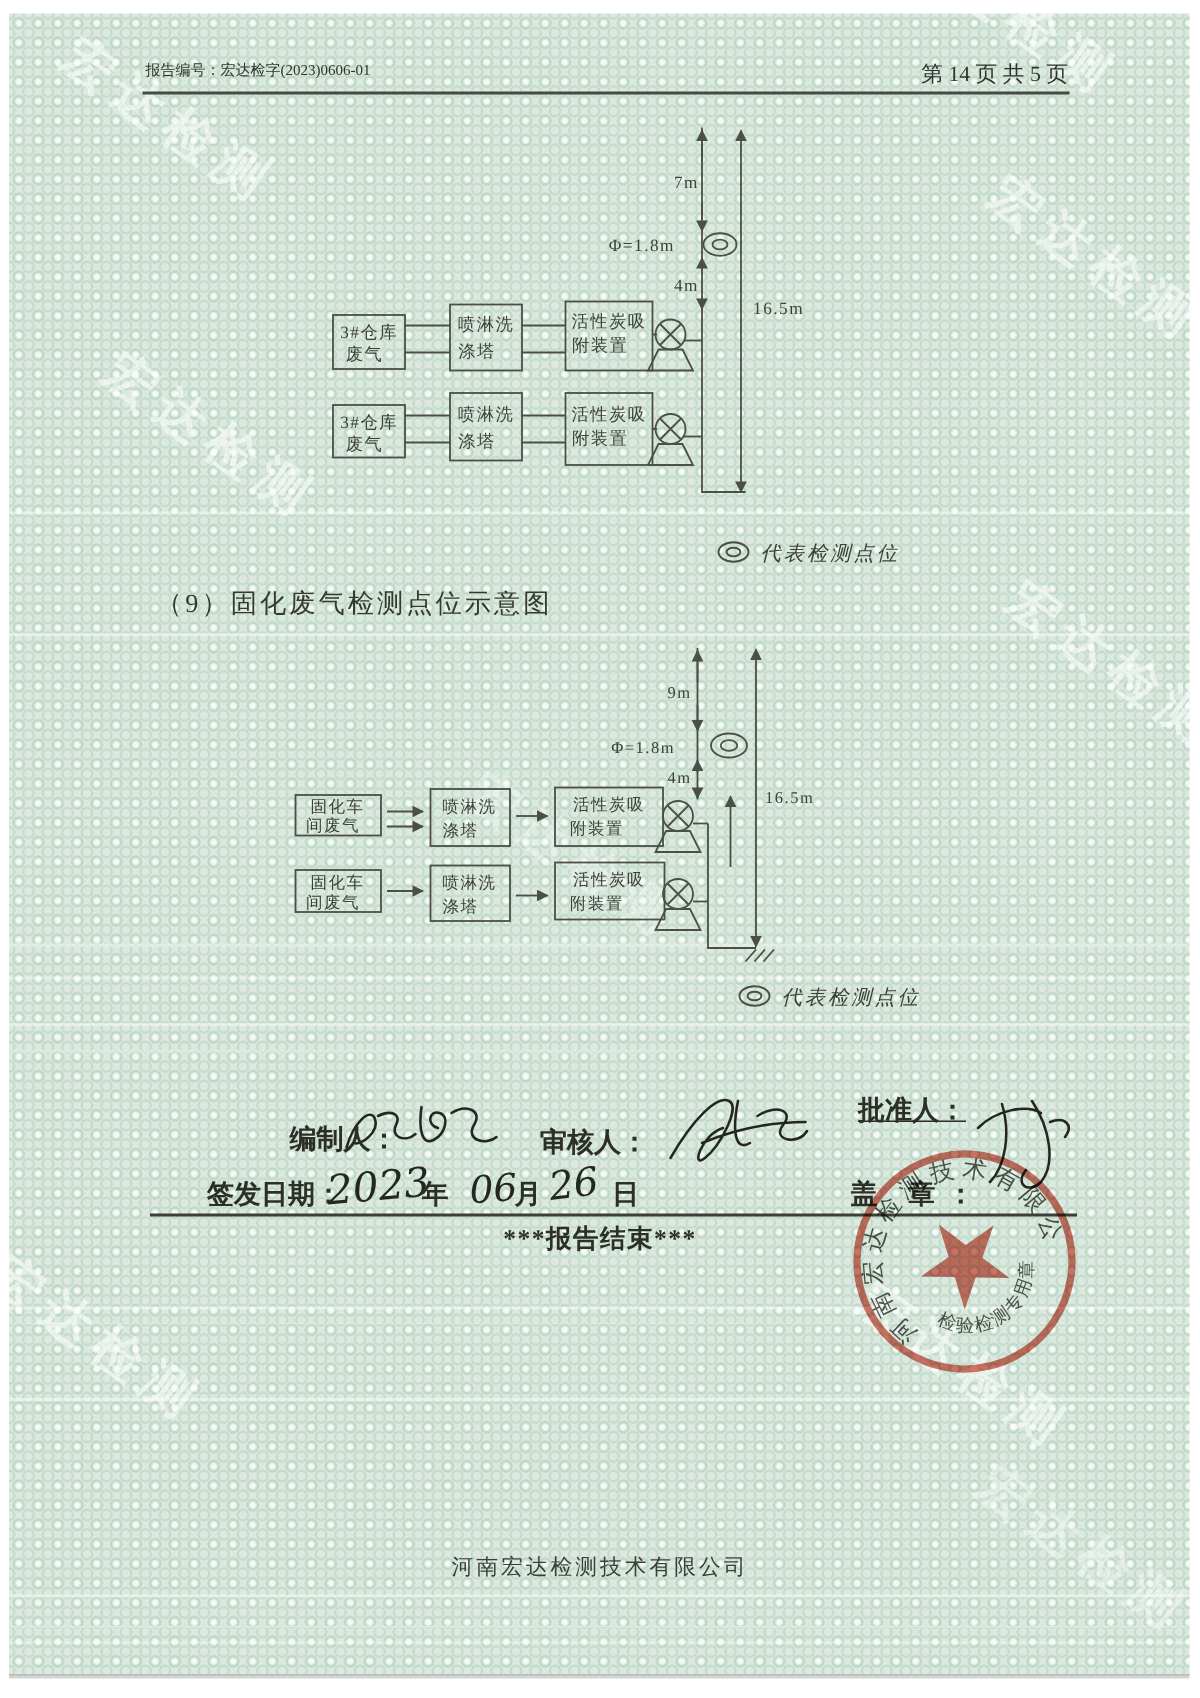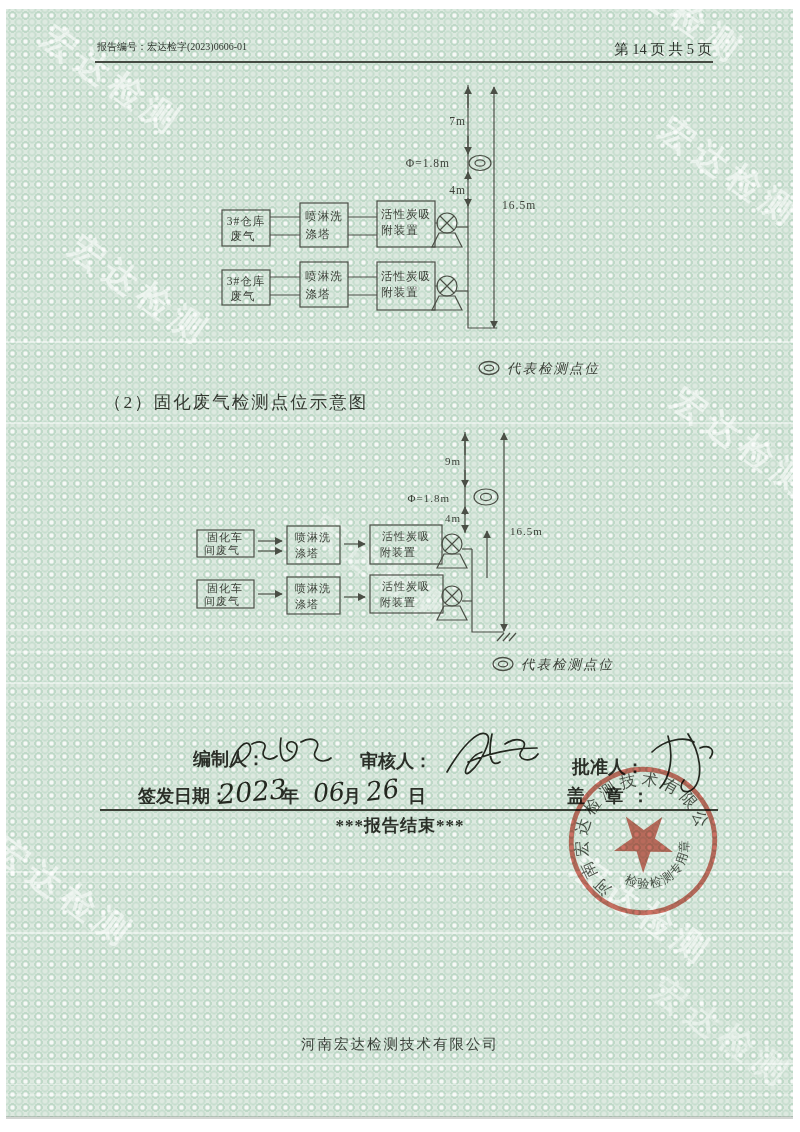--- a/index.html
+++ b/index.html
@@ -58,21 +58,21 @@
   <div class="streak" style="top:882px;height:1px;opacity:0.6;"></div>
   <div class="streak" style="top:932px;height:2px;"></div>
   <div class="streak" style="top:1063px;height:2px;"></div>
   <div class="streak" style="top:1084px;height:1px;"></div>
   <div class="streak" style="top:1094px;height:2px;opacity:0.6;"></div>
 
   <div class="hdr-label"><span>报告编号：</span><span>宏达检字(2023)0606-01</span></div>
   <div class="hdr-page">第 14 页 共 5 页</div>
   <div class="hdr-rule"></div>
 
-  <div class="heading3">（2）固化废气检测点位示意图</div>
+  <div class="heading3">（9）固化废气检测点位示意图</div>
 
   <svg class="overlay" width="800" height="1132" viewBox="0 0 800 1132">
     <defs>
       <marker id="ah" viewBox="0 0 10 10" refX="9" refY="5" markerWidth="6.5" markerHeight="6.5" orient="auto-start-reverse">
         <path d="M0,0 L10,5 L0,10 Z" fill="#4b4f46"></path>
       </marker>
     </defs>
 
     <g stroke="#4b4f46" stroke-width="1.2" fill="none">
 
@@ -217,21 +217,21 @@
 
     <g stroke="#23271f" stroke-width="1.7" fill="none" stroke-linecap="round">
       <path d="M231,765 C236,748 247,738 250,746 C253,754 241,764 236,762 M252,744 C260,740 268,742 264,750 C260,758 270,762 277,756 M281,738 C279,752 281,764 289,760 C297,756 300,744 293,742 C286,740 284,750 292,752 M301,742 C311,736 322,740 316,750 C310,760 324,764 331,758"></path>
       <path d="M447,772 C462,746 478,730 486,734 C494,738 480,764 470,772 C460,780 468,756 482,752 M492,734 C488,754 490,768 500,762 M505,744 C517,736 530,740 522,750 C514,760 532,764 538,754 M468,762 C492,752 516,748 537,748"></path>
       <path d="M652,752 C664,740 684,736 694,742 M668,736 C674,756 670,778 660,788 M688,734 C700,752 704,776 694,788 C686,796 676,790 684,780 M700,748 C710,744 716,750 710,758"></path>
     </g>
   </svg>
 
   <div class="sig-label" style="left:153px;top:747px;margin-left:40px;">编制人：</div>
   <div class="sig-label" style="left:360px;top:749px;">审核人：</div>
-  <div class="sig-label" style="left:572px;top:755px;">批准人：</div>
+  <div class="sig-label" style="left:572px;top:728px;text-decoration:underline;">批准人：</div>
 
   <div class="sig-label" style="left:138px;top:784px;text-align:center;">签发日期：</div>
   <div class="hand" style="left:218px;top:776px;font-size:27px;transform:rotate(-5deg);">2023</div>
   <div class="sig-label" style="left:281px;top:784px;">年</div>
   <div class="hand" style="left:313px;top:778px;font-size:25px;transform:rotate(-4deg);">06</div>
   <div class="sig-label" style="left:343px;top:784px;">月</div>
   <div class="hand" style="left:366px;top:775px;font-size:26px;transform:rotate(-7deg);">26</div>
   <div class="sig-label" style="left:408px;top:784px;">日</div>
   <div class="sig-label" style="left:567px;top:784px;letter-spacing:8px;">盖  章：</div>
 

